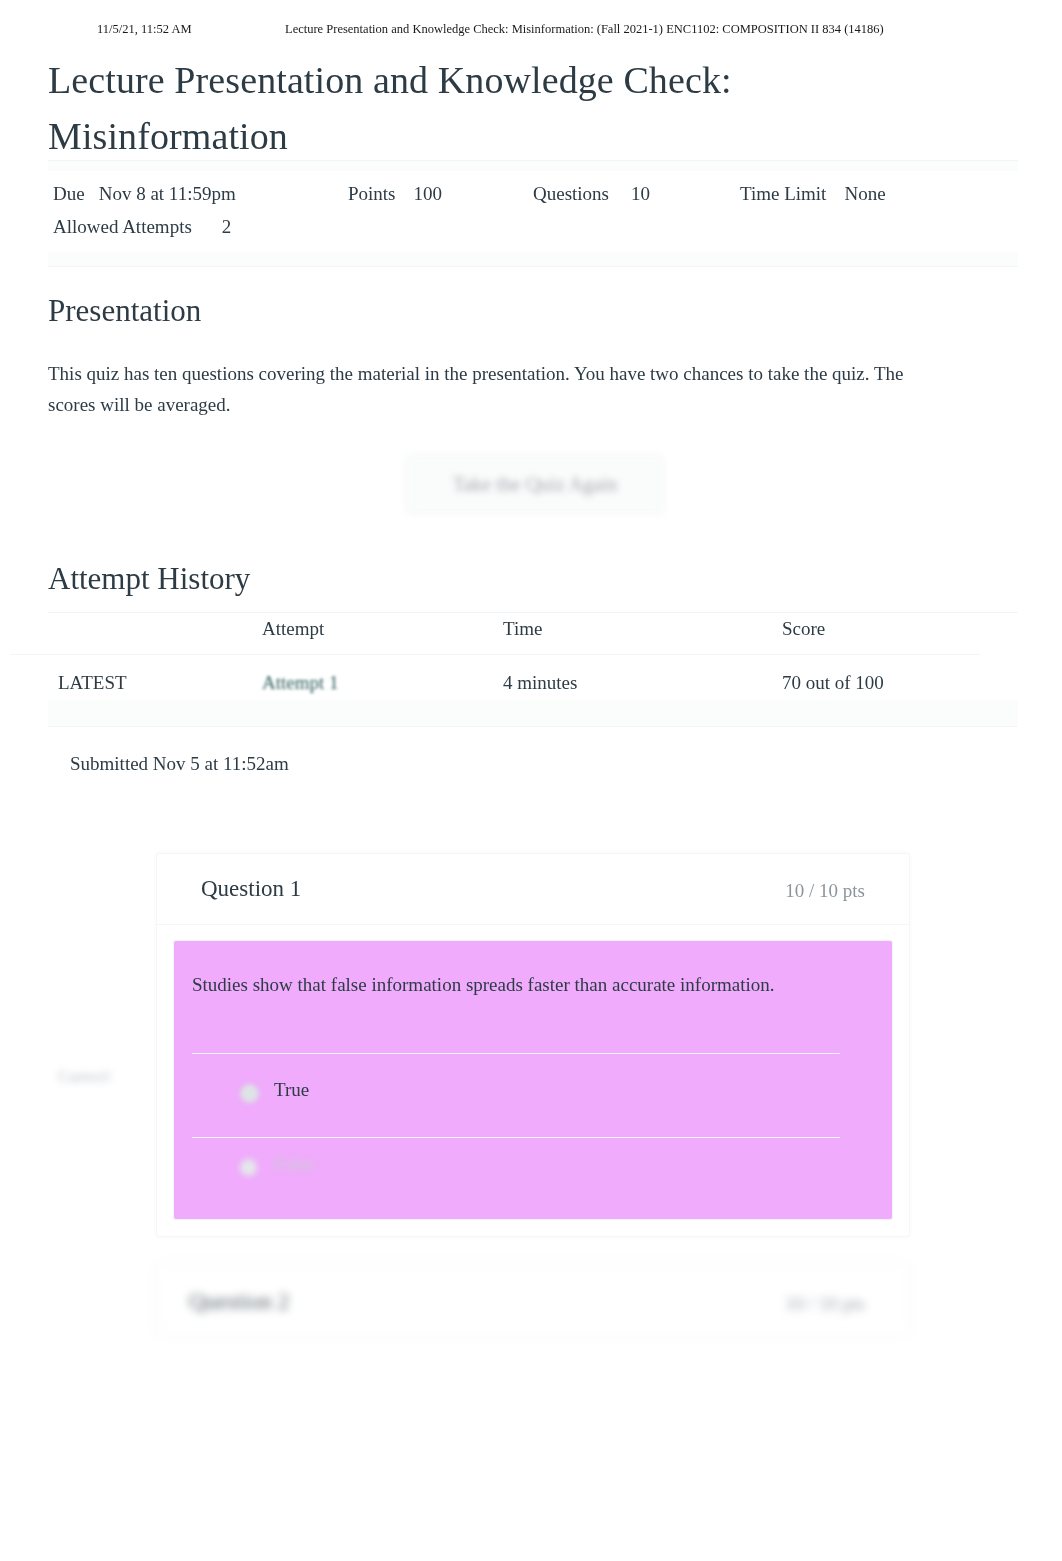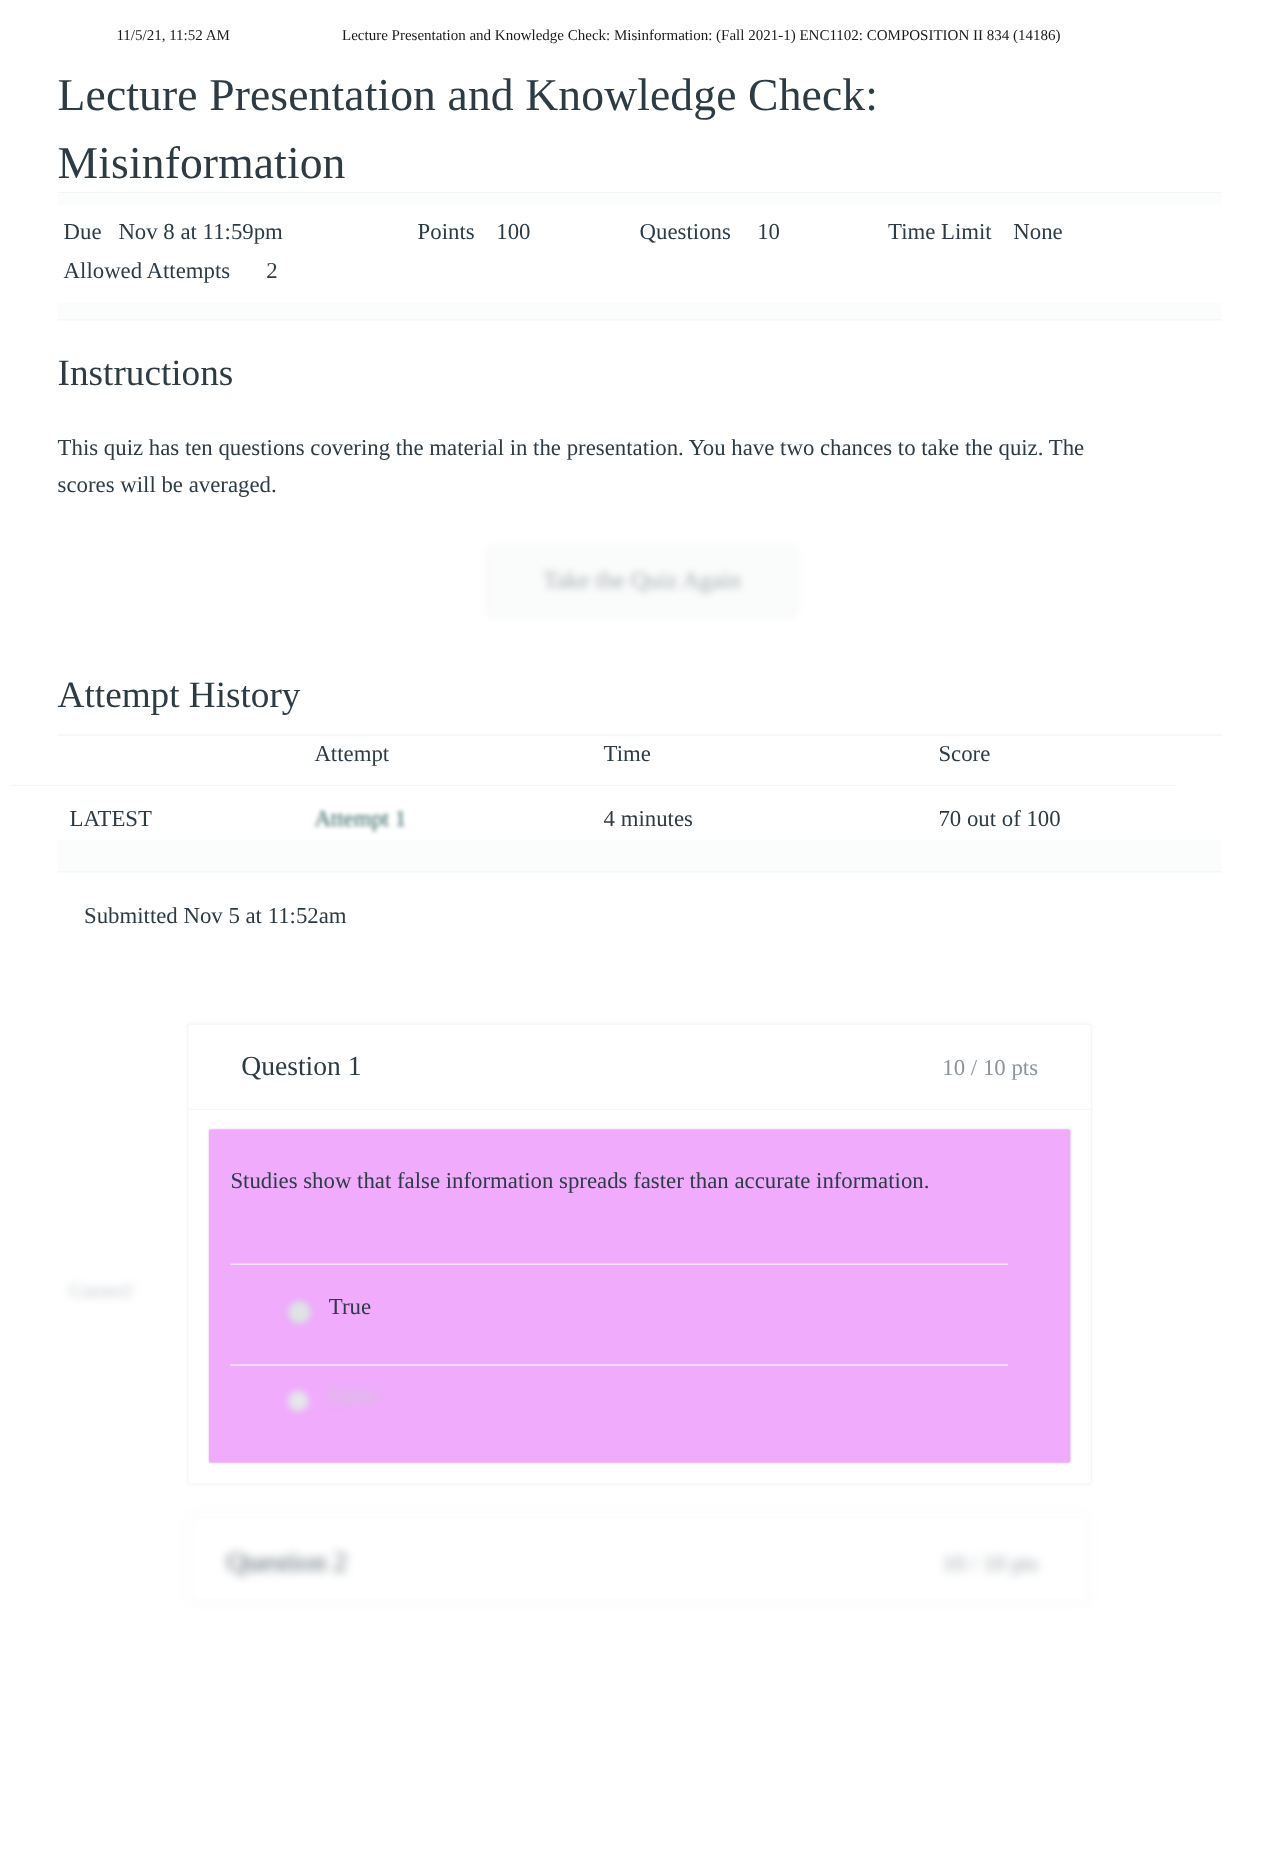--- a/index.html
+++ b/index.html
@@ -390,21 +390,21 @@
     <div class="meta-line">
       <span class="meta-item m-att">
         <span class="meta-label">Allowed Attempts</span><span class="meta-value">2</span>
       </span>
     </div>
   </div>
 
   <div class="band" style="top:252px;height:14px;"></div>
   <div class="rule" style="top:266px;"></div>
 
-  <h2 class="section-h2" style="top:292px;">Instructions</h2>
+  <h2 class="section-h2" style="top:292px;">Presentation</h2>
   <p class="instructions-p">This quiz has ten questions covering the material in the presentation. You have two chances to take the quiz. The scores will be averaged.</p>
 
   <div class="take-again-wrap">
     <div class="take-again-btn">Take the Quiz Again</div>
   </div>
 
   <h2 class="section-h2" style="top:560px;">Attempt History</h2>
 
   <div class="rule" style="top:612px;"></div>
 

